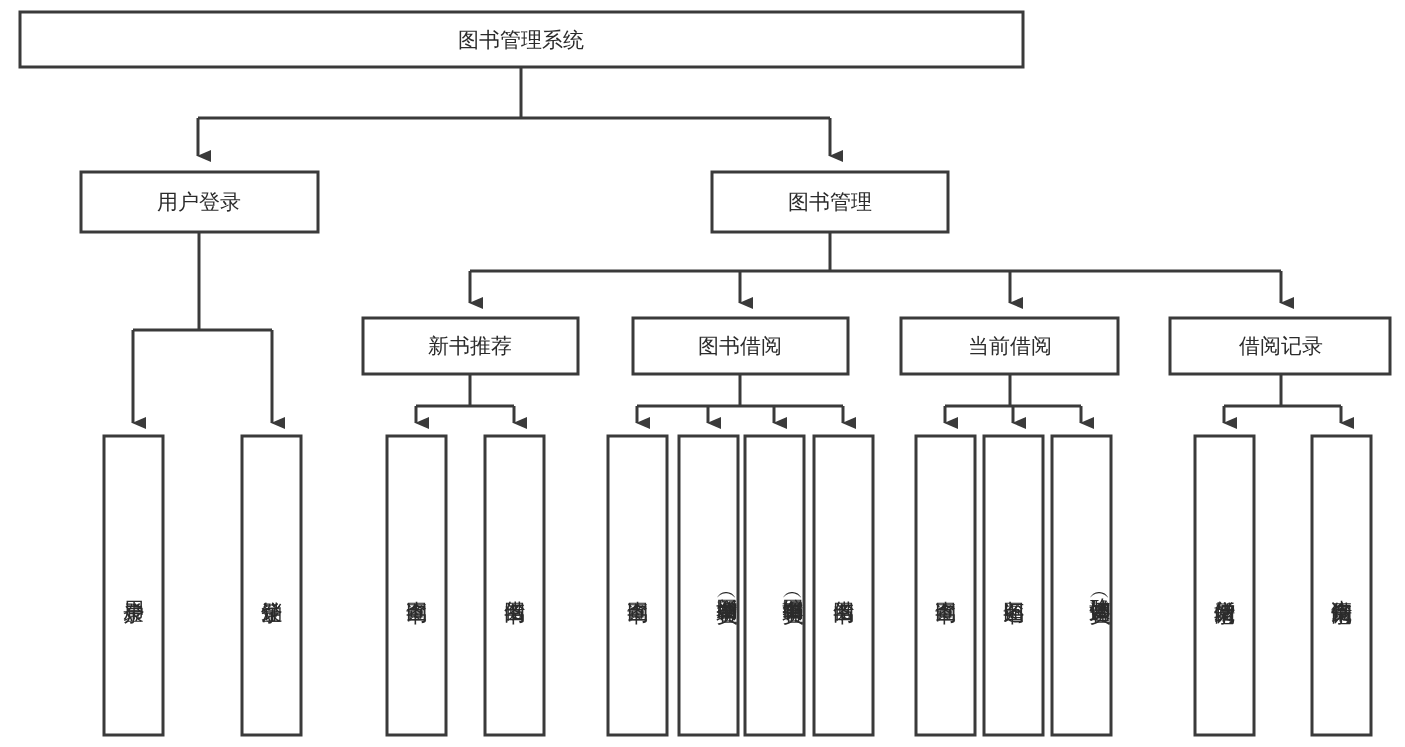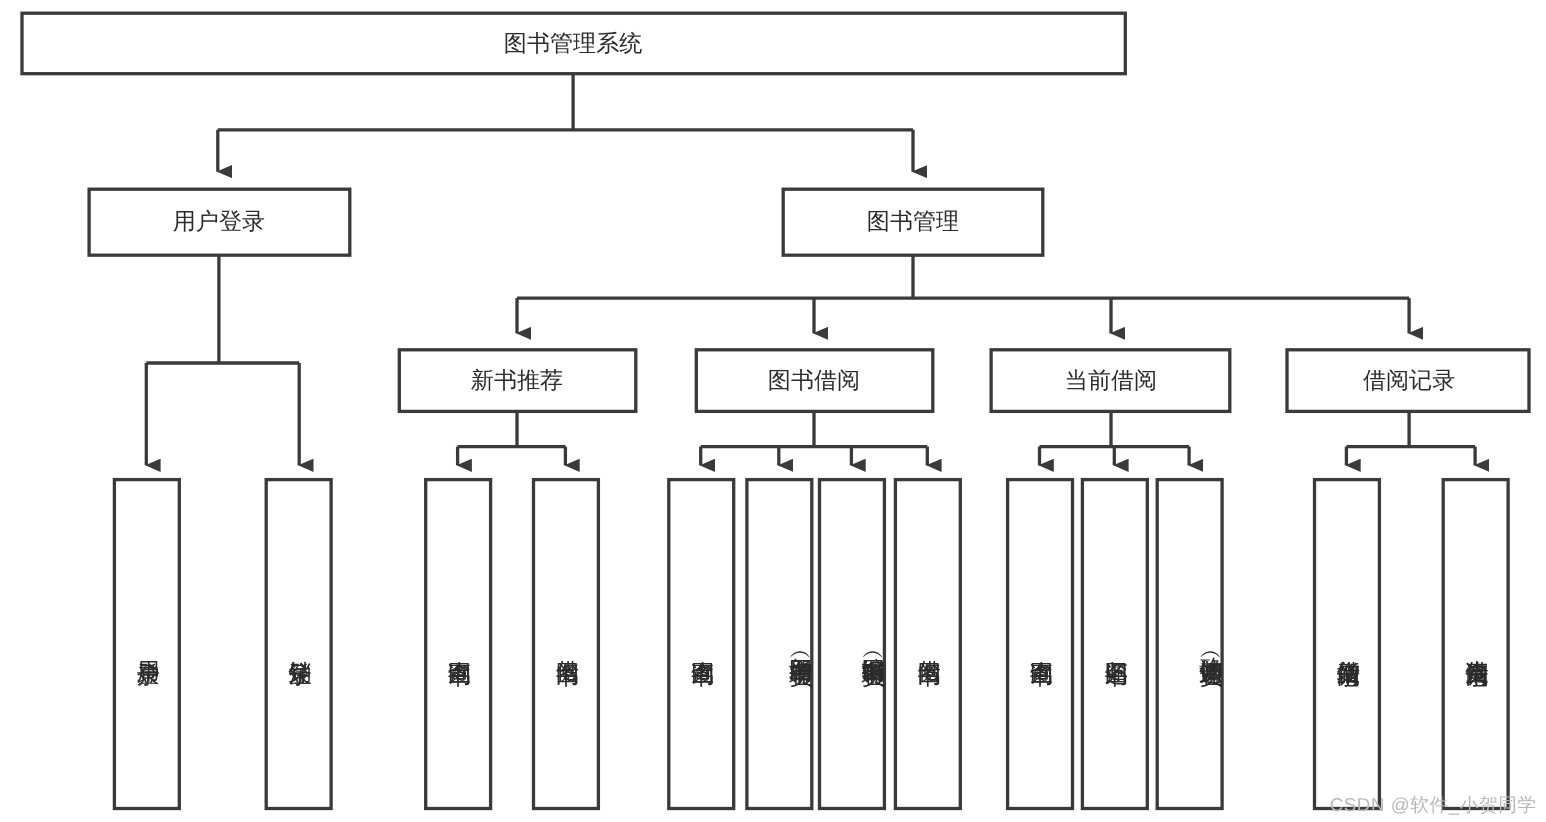--- a/index.html
+++ b/index.html
@@ -203,15 +203,14 @@
   <div class="leaf-label" style="left:608px; top:436px; width:59px; height:299px;">查询图书</div>
   <div class="leaf-label" style="left:679px; top:436px; width:59px; height:299px; align-items:flex-start;">新增图书（管理员）</div>
   <div class="leaf-label" style="left:745px; top:436px; width:59px; height:299px; align-items:flex-start;">编辑图书（管理员）</div>
   <div class="leaf-label" style="left:814px; top:436px; width:59px; height:299px;">借阅图书</div>
   <div class="leaf-label" style="left:916px; top:436px; width:59px; height:299px;">查询图书</div>
   <div class="leaf-label" style="left:984px; top:436px; width:59px; height:299px;">归还图书</div>
   <div class="leaf-label" style="left:1052px; top:436px; width:59px; height:299px; align-items:flex-start;">确认归还（管理员）</div>
   <div class="leaf-label" style="left:1195px; top:436px; width:59px; height:299px;">新增借阅记录</div>
   <div class="leaf-label" style="left:1312px; top:436px; width:59px; height:299px;">查询借阅记录</div>
 
-  <div class="watermark">CSDN @软件_小贺同学</div>
 
 </div>
 
 </body></html>

